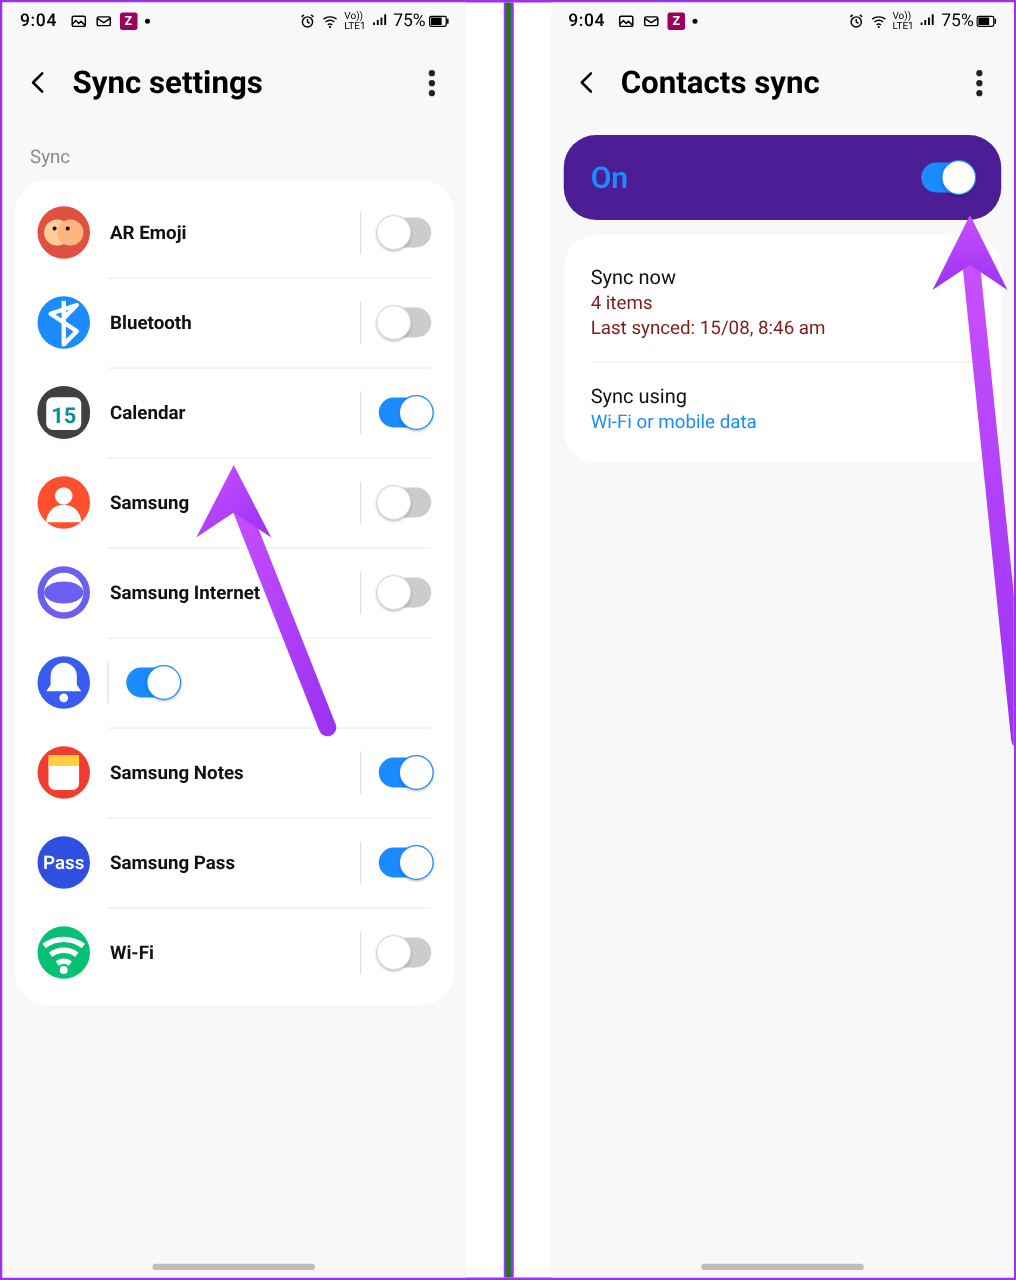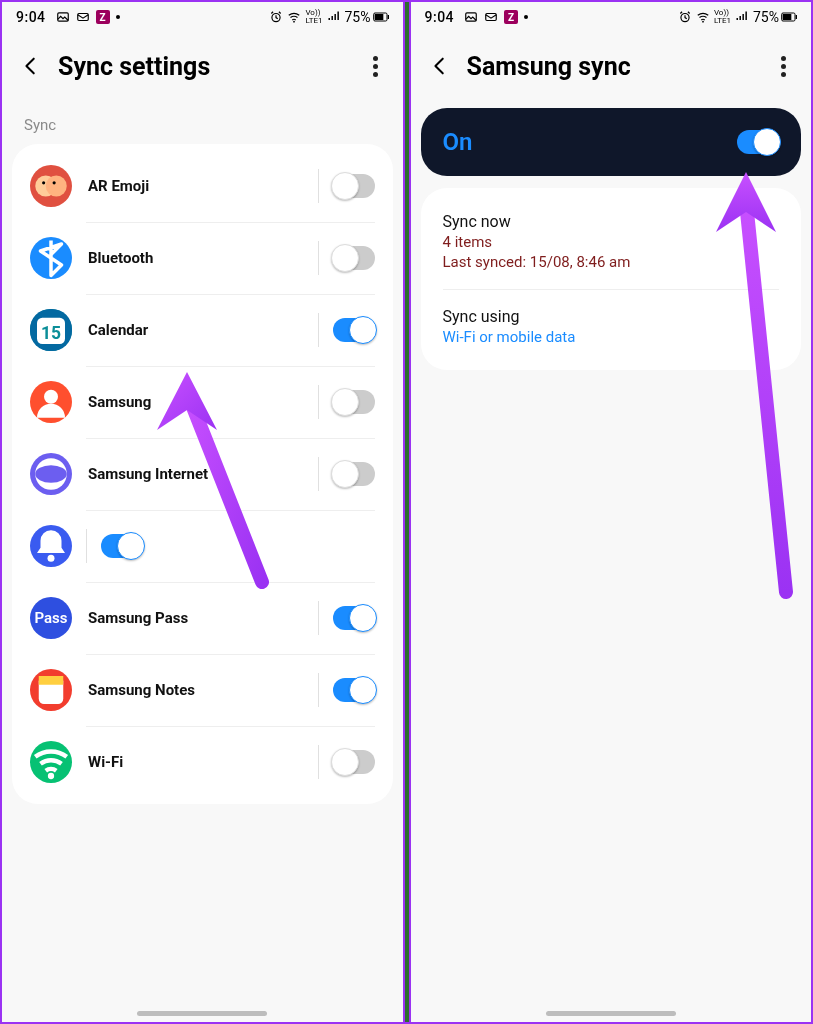--- a/index.html
+++ b/index.html
@@ -1,17 +1,17 @@
 <!DOCTYPE html>
 <html><head>
 <meta charset="utf-8">
 <style>
   * { box-sizing: border-box; margin: 0; padding: 0; }
   html, body { width: 813px; height: 1024px; background: #fff; font-family: -apple-system, Roboto, "Segoe UI", Arial, sans-serif; }
-  .wrap { display: flex; width: 813px; height: 1024px; border: 2px solid #9b32f3; position: relative; }
+  .wrap { display: flex; width: 813px; height: 1024px; border: 2px solid #9b32f3; position: relative; gap: 30px; }
   .phone { flex: 1; background: #f8f8f8; position: relative; overflow: hidden; }
   .divider-v { width: 8px; background: linear-gradient(to right,#9b32f3 0,#9b32f3 2px,#2e6e2e 2px,#2e6e2e 6px,#9b32f3 6px,#9b32f3 8px); }
   
   .status { display: flex; align-items: center; height: 28px; padding: 2px 14px 0 14px; font-size: 14px; color: #000; }
   .status .time { font-weight: 500; letter-spacing: 0.5px; }
   .status .icons-l { display: flex; gap: 6px; margin-left: 10px; align-items: center; }
   .status .sp { flex: 1; }
   .status .icons-r { display: flex; gap: 4px; align-items: center; font-size: 11px; }
   .mini-ico { width: 14px; height: 14px; display: inline-block; }
   .batt { display:flex; align-items:center; gap:2px; font-size:14px; }
@@ -30,21 +30,21 @@
   .row + .row::before { content:""; position:absolute; top:0; left:74px; right:18px; height:1px; background:#eee; }
   .app-ico { width: 42px; height: 42px; border-radius: 50%; display:flex; align-items:center; justify-content:center; color:#fff; font-weight:600; font-size:15px; flex-shrink:0; }
   .row .label { flex:1; font-size: 15px; color:#111; margin-left: 16px; font-weight:700; }
   .vsep { width:1px; height:34px; background:#e0e0e0; margin: 0 14px; }
   
   .toggle { position:relative; width:42px; height:24px; border-radius:14px; background:#ccc; }
   .toggle .knob { position:absolute; top:-2px; left:-2px; width:28px; height:28px; border-radius:50%; background:#fff; box-shadow:0 1px 2px rgba(0,0,0,.25); border:1px solid #ddd; }
   .toggle.on { background:#1a8cff; }
   .toggle.on .knob { left:auto; right:-2px; border-color:#1a8cff; }
   
-  .big-toggle-row { background:#0f172a; border-radius:26px; margin:6px 10px; padding: 20px 22px; display:flex; align-items:center; }
+  .big-toggle-row { background:#4c1d95; border-radius:26px; margin:6px 10px; padding: 20px 22px; display:flex; align-items:center; }
   .big-toggle-row .txt { font-size:24px; font-weight:600; color:#1a8cff; flex:1; }
   .card2 { background:#fff; border-radius:26px; margin:12px 10px; padding:6px 0; }
   .row2 { padding: 18px 22px; position:relative; }
   .row2 + .row2::before { content:""; position:absolute; top:0; left:22px; right:22px; height:1px; background:#eee; }
   .row2 .t1 { font-size:16px; color:#111; }
   .row2 .t2 { font-size:15px; color:#7f1d1d; margin-top:2px; }
   .row2 .t2.blue { color:#1a8cff; }
   
   .navbar { position:absolute; bottom:6px; left:50%; transform:translateX(-50%); width:130px; height:5px; background:#bdbdbd; border-radius:3px; }
   
@@ -133,21 +133,21 @@
             </svg>
           </div>
           <span class="label">Bluetooth</span>
           <div class="vsep"></div>
           <div class="toggle">
             <div class="knob"></div>
           </div>
         </div>
         <div class="row">
           <div class="app-ico" style="background:#0b8e98"></div>
-          <div class="app-ico" style="position:absolute;left:18px;border-radius:20px;background:#0369a1;width:42px;height:42px;">
+          <div class="app-ico" style="position:absolute;left:18px;border-radius:20px;background:#404040;width:42px;height:42px;">
             <svg viewBox="0 0 24 24">
               <rect x="4" y="5" width="16" height="15" rx="3" fill="#fff"></rect>
               <text x="12" y="17" font-size="10" font-weight="700" text-anchor="middle" fill="#0b8e98">15</text>
             </svg>
           </div>
           <span class="label">Calendar</span>
           <div class="vsep"></div>
           <div class="toggle on">
             <div class="knob"></div>
           </div>
@@ -184,37 +184,37 @@
               <path d="M12 3a6 6 0 00-6 6v4l-2 3h16l-2-3V9a6 6 0 00-6-6z" fill="#fff"></path>
               <circle cx="12" cy="19" r="2" fill="#fff"></circle>
             </svg>
           </div>
           <div class="vsep"></div>
           <div class="toggle on">
             <div class="knob"></div>
           </div>
         </div>
         <div class="row">
+          <div class="app-ico" style="background:#f23d2e">
+            <svg viewBox="0 0 24 24">
+              <rect x="5" y="4" width="14" height="16" rx="3" fill="#fff"></rect>
+              <rect x="5" y="4" width="14" height="5" fill="#ffcf40"></rect>
+            </svg>
+          </div>
+          <span class="label">Samsung Notes</span>
+          <div class="vsep"></div>
+          <div class="toggle on">
+            <div class="knob"></div>
+          </div>
+        </div>
+        <div class="row">
           <div class="app-ico" style="background:#2e4fe0">
             <text x="0" y="15" font-size="11" font-weight="700" fill="#fff">Pass</text>
           </div>
           <span class="label">Samsung Pass</span>
-          <div class="vsep"></div>
-          <div class="toggle on">
-            <div class="knob"></div>
-          </div>
-        </div>
-        <div class="row">
-          <div class="app-ico" style="background:#f23d2e">
-            <svg viewBox="0 0 24 24">
-              <rect x="5" y="4" width="14" height="16" rx="3" fill="#fff"></rect>
-              <rect x="5" y="4" width="14" height="5" fill="#ffcf40"></rect>
-            </svg>
-          </div>
-          <span class="label">Samsung Notes</span>
           <div class="vsep"></div>
           <div class="toggle on">
             <div class="knob"></div>
           </div>
         </div>
         <div class="row">
           <div class="app-ico" style="background:#06c173">
             <svg viewBox="0 0 24 24">
               <path d="M3 9a15 15 0 0118 0M6 13a10 10 0 0112 0M9 17a5 5 0 016 0" fill="none" stroke="#fff" stroke-width="2.5"></path>
               <circle cx="12" cy="20" r="1.8" fill="#fff"></circle>
@@ -283,21 +283,21 @@
               <rect x="22" y="4" width="2" height="6" fill="#000"></rect>
             </svg>
           </span>
       </span>
     </div>
 
     <div class="hdr">
       <svg class="back" viewBox="0 0 24 24">
           <path d="M15 4l-8 8 8 8" fill="none" stroke="#000" stroke-width="2.2" stroke-linecap="round" stroke-linejoin="round"></path>
         </svg>
-      <h1>Samsung sync</h1>
+      <h1>Contacts sync</h1>
       <div class="more">
           <span></span>
           <span></span>
           <span></span>
         </div>
     </div>
 
     <div class="big-toggle-row">
       <span class="txt">On</span>
       <div class="toggle on">

